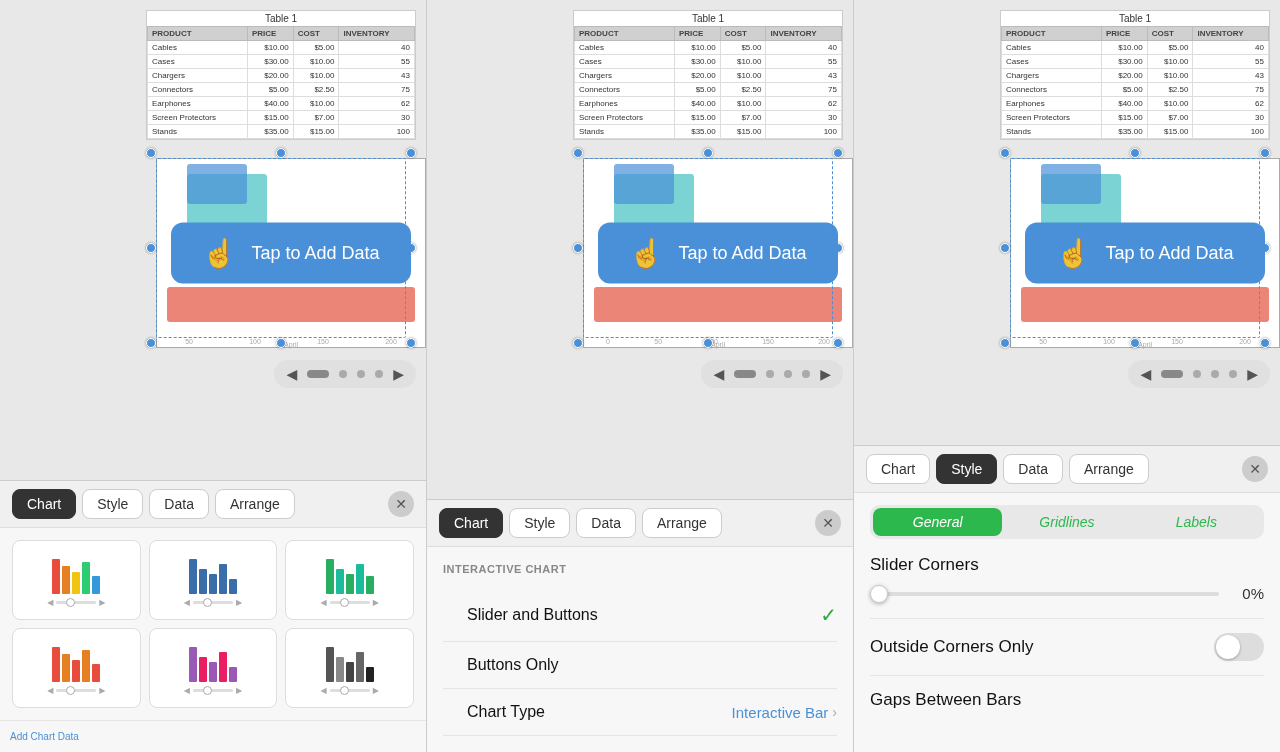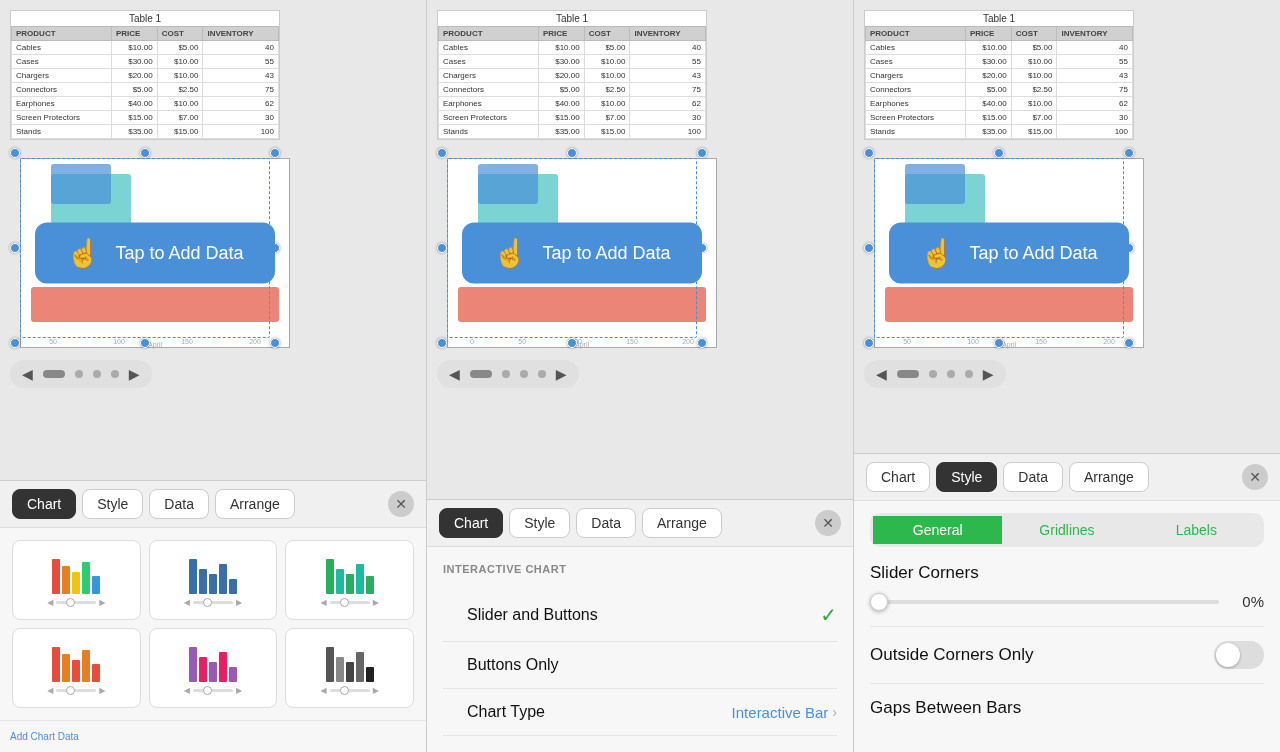--- a/index.html
+++ b/index.html
@@ -28,21 +28,21 @@
       overflow: hidden;
     }
     .panel:last-child { border-right: none; }
 
     
     .panel-preview {
       flex: 1;
       background: #e8e8e8;
       display: flex;
       flex-direction: column;
-      align-items: flex-start;
+      align-items: flex-end;
       padding: 10px;
       gap: 8px;
       overflow: hidden;
     }
 
     
     .table-wrapper {
       background: white;
       border: 1px solid #ccc;
       width: 270px;
@@ -306,24 +306,25 @@
       gap: 0;
       background: #e8e8e8;
       border-radius: 10px;
       padding: 3px;
       margin-bottom: 16px;
     }
     .style-tab {
       flex: 1;
       text-align: center;
       padding: 6px 10px;
-      border-radius: 0;
+      border-radius: 8px;
       font-size: 14px;
       cursor: pointer;
       color: #555;
+      font-style: italic;
     }
     .style-tab.active {
       background: #2db84d;
       color: white;
     }
     .style-tab.green-text {
       color: #2db84d;
     }
 
     .style-option-label {
@@ -867,19 +868,19 @@
         </div>
 
         <div class="toggle-row">
           <span class="style-option-label" style="margin-bottom:0;">Outside Corners Only</span>
           <div class="toggle off">
             <div class="toggle-knob"></div>
           </div>
         </div>
 
         <div class="toggle-row">
-          <span class="style-option-label" style="margin-bottom:8px;">Gaps Between Bars</span>
+          <span class="style-option-label" style="margin-bottom:16px;">Gaps Between Bars</span>
         </div>
       </div>
     </div>
   </div>
 
 </div>
 
 </body></html>

